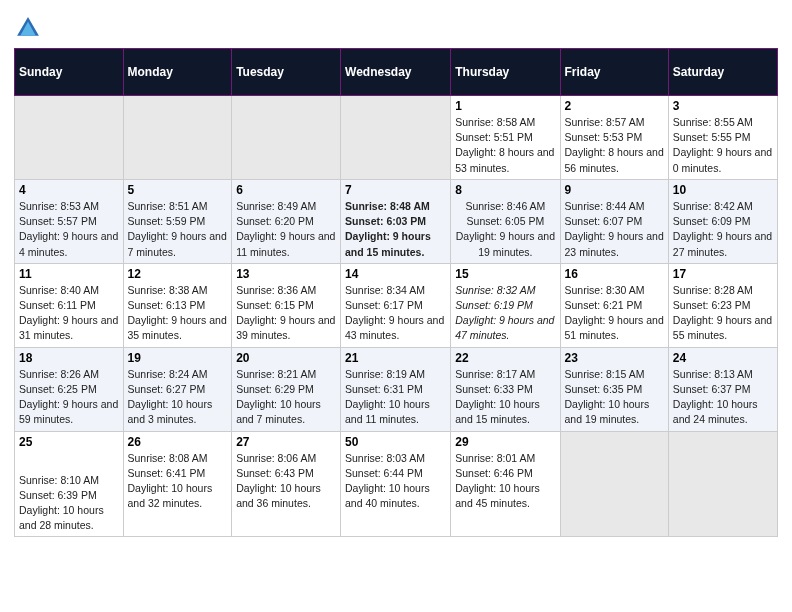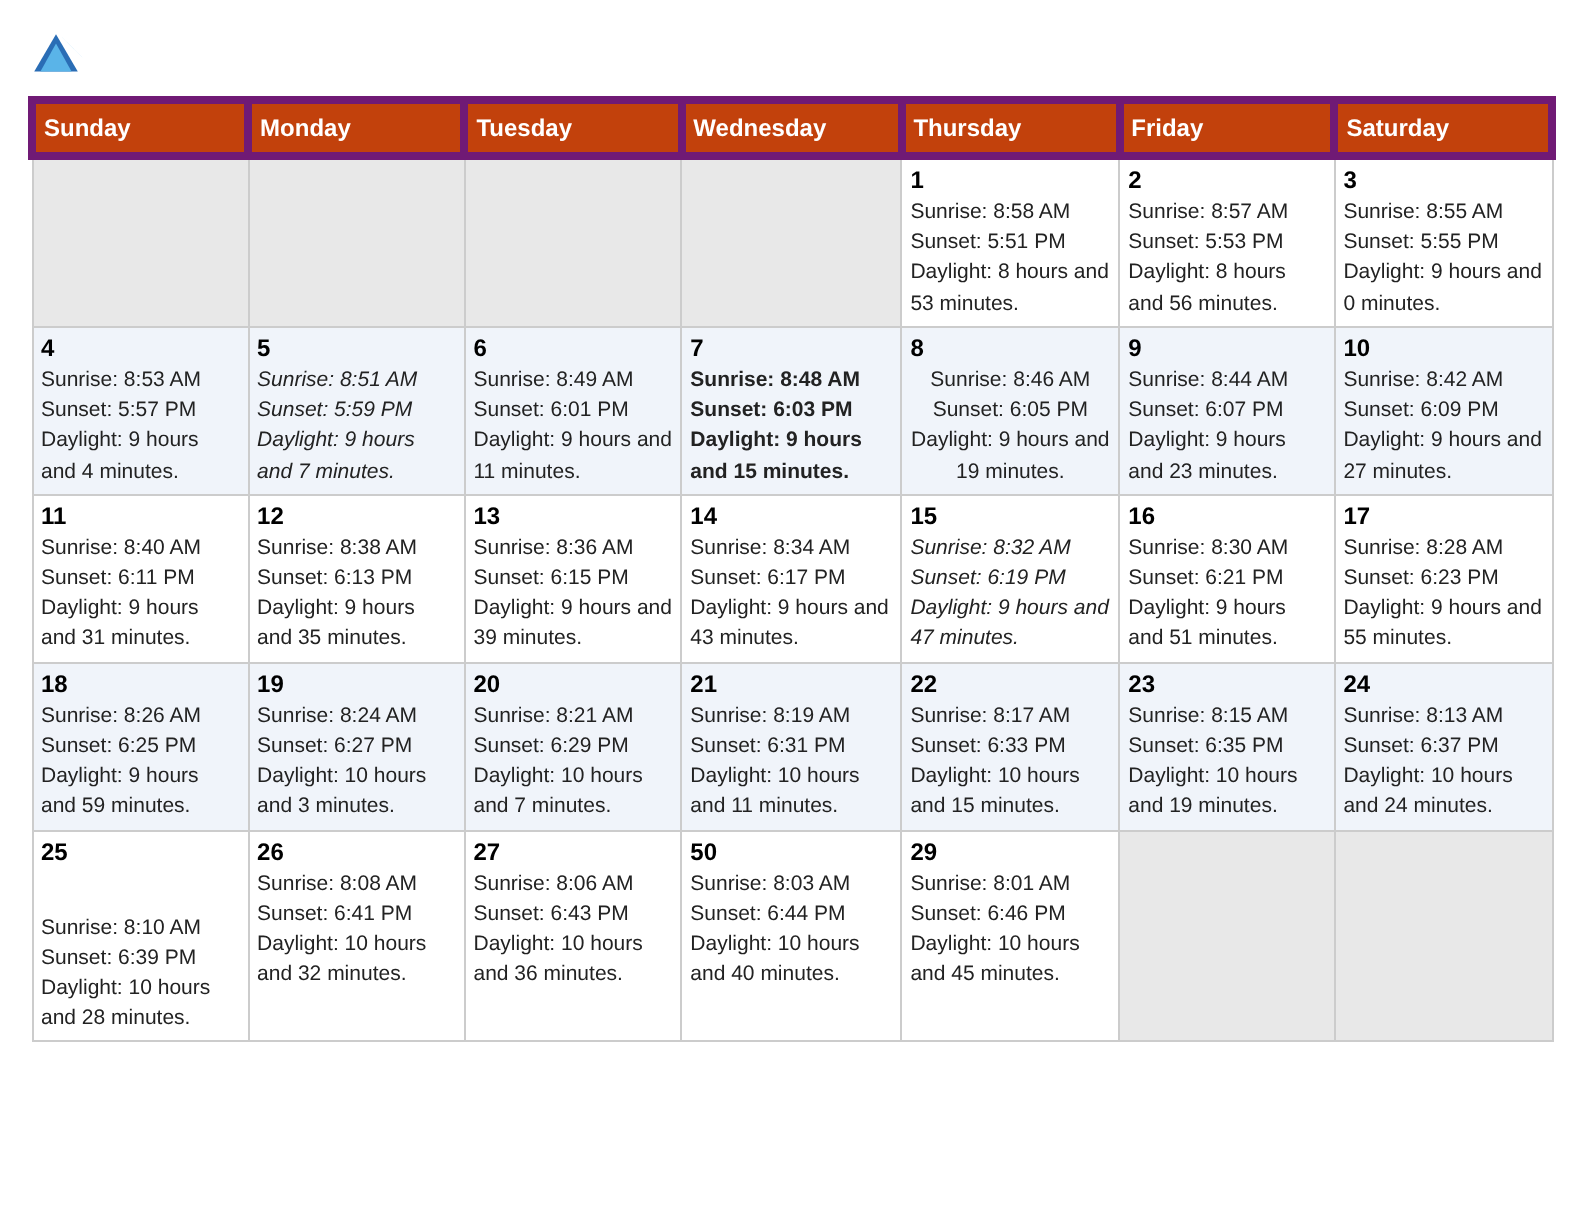--- a/index.html
+++ b/index.html
@@ -56,26 +56,26 @@
       font-size: 15px;
       color: #444;
       margin-top: 2px;
     }
     .calendar {
       width: 100%;
       border-collapse: collapse;
       font-size: 11px;
     }
     .calendar thead tr th {
-      background: #c2410c;
+      background: #0f172a;
       color: #fff;
       font-weight: bold;
       font-size: 12px;
-      padding: 5px 4px;
-      border: 4px solid #701a75;
+      padding: 16px 4px;
+      border: 1px solid #701a75;
       text-align: left;
     }
     .calendar tbody tr td {
       border: 1px solid #ccc;
       vertical-align: top;
       padding: 3px 4px;
       min-height: 80px;
       height: 80px;
       width: 113px;
     }
@@ -160,28 +160,28 @@
         </tr>
         <tr>
           <td>
             <span class="day-number">4</span>
             <div class="day-info" style="white-space: pre-line;">Sunrise: 8:53 AM
 Sunset: 5:57 PM
 Daylight: 9 hours and 4 minutes.</div>
           </td>
           <td>
             <span class="day-number">5</span>
-            <div class="day-info" style="white-space: pre-line; font-style: italic;">Sunrise: 8:51 AM
+            <div class="day-info" style="white-space: pre-line;">Sunrise: 8:51 AM
 Sunset: 5:59 PM
 Daylight: 9 hours and 7 minutes.</div>
           </td>
           <td>
             <span class="day-number">6</span>
             <div class="day-info" style="white-space: pre-line;">Sunrise: 8:49 AM
-Sunset: 6:01 PM
+Sunset: 6:20 PM
 Daylight: 9 hours and 11 minutes.</div>
           </td>
           <td>
             <span class="day-number">7</span>
             <div class="day-info" style="white-space: pre-line; font-weight: bold;">Sunrise: 8:48 AM
 Sunset: 6:03 PM
 Daylight: 9 hours and 15 minutes.</div>
           </td>
           <td>
             <span class="day-number">8</span>

